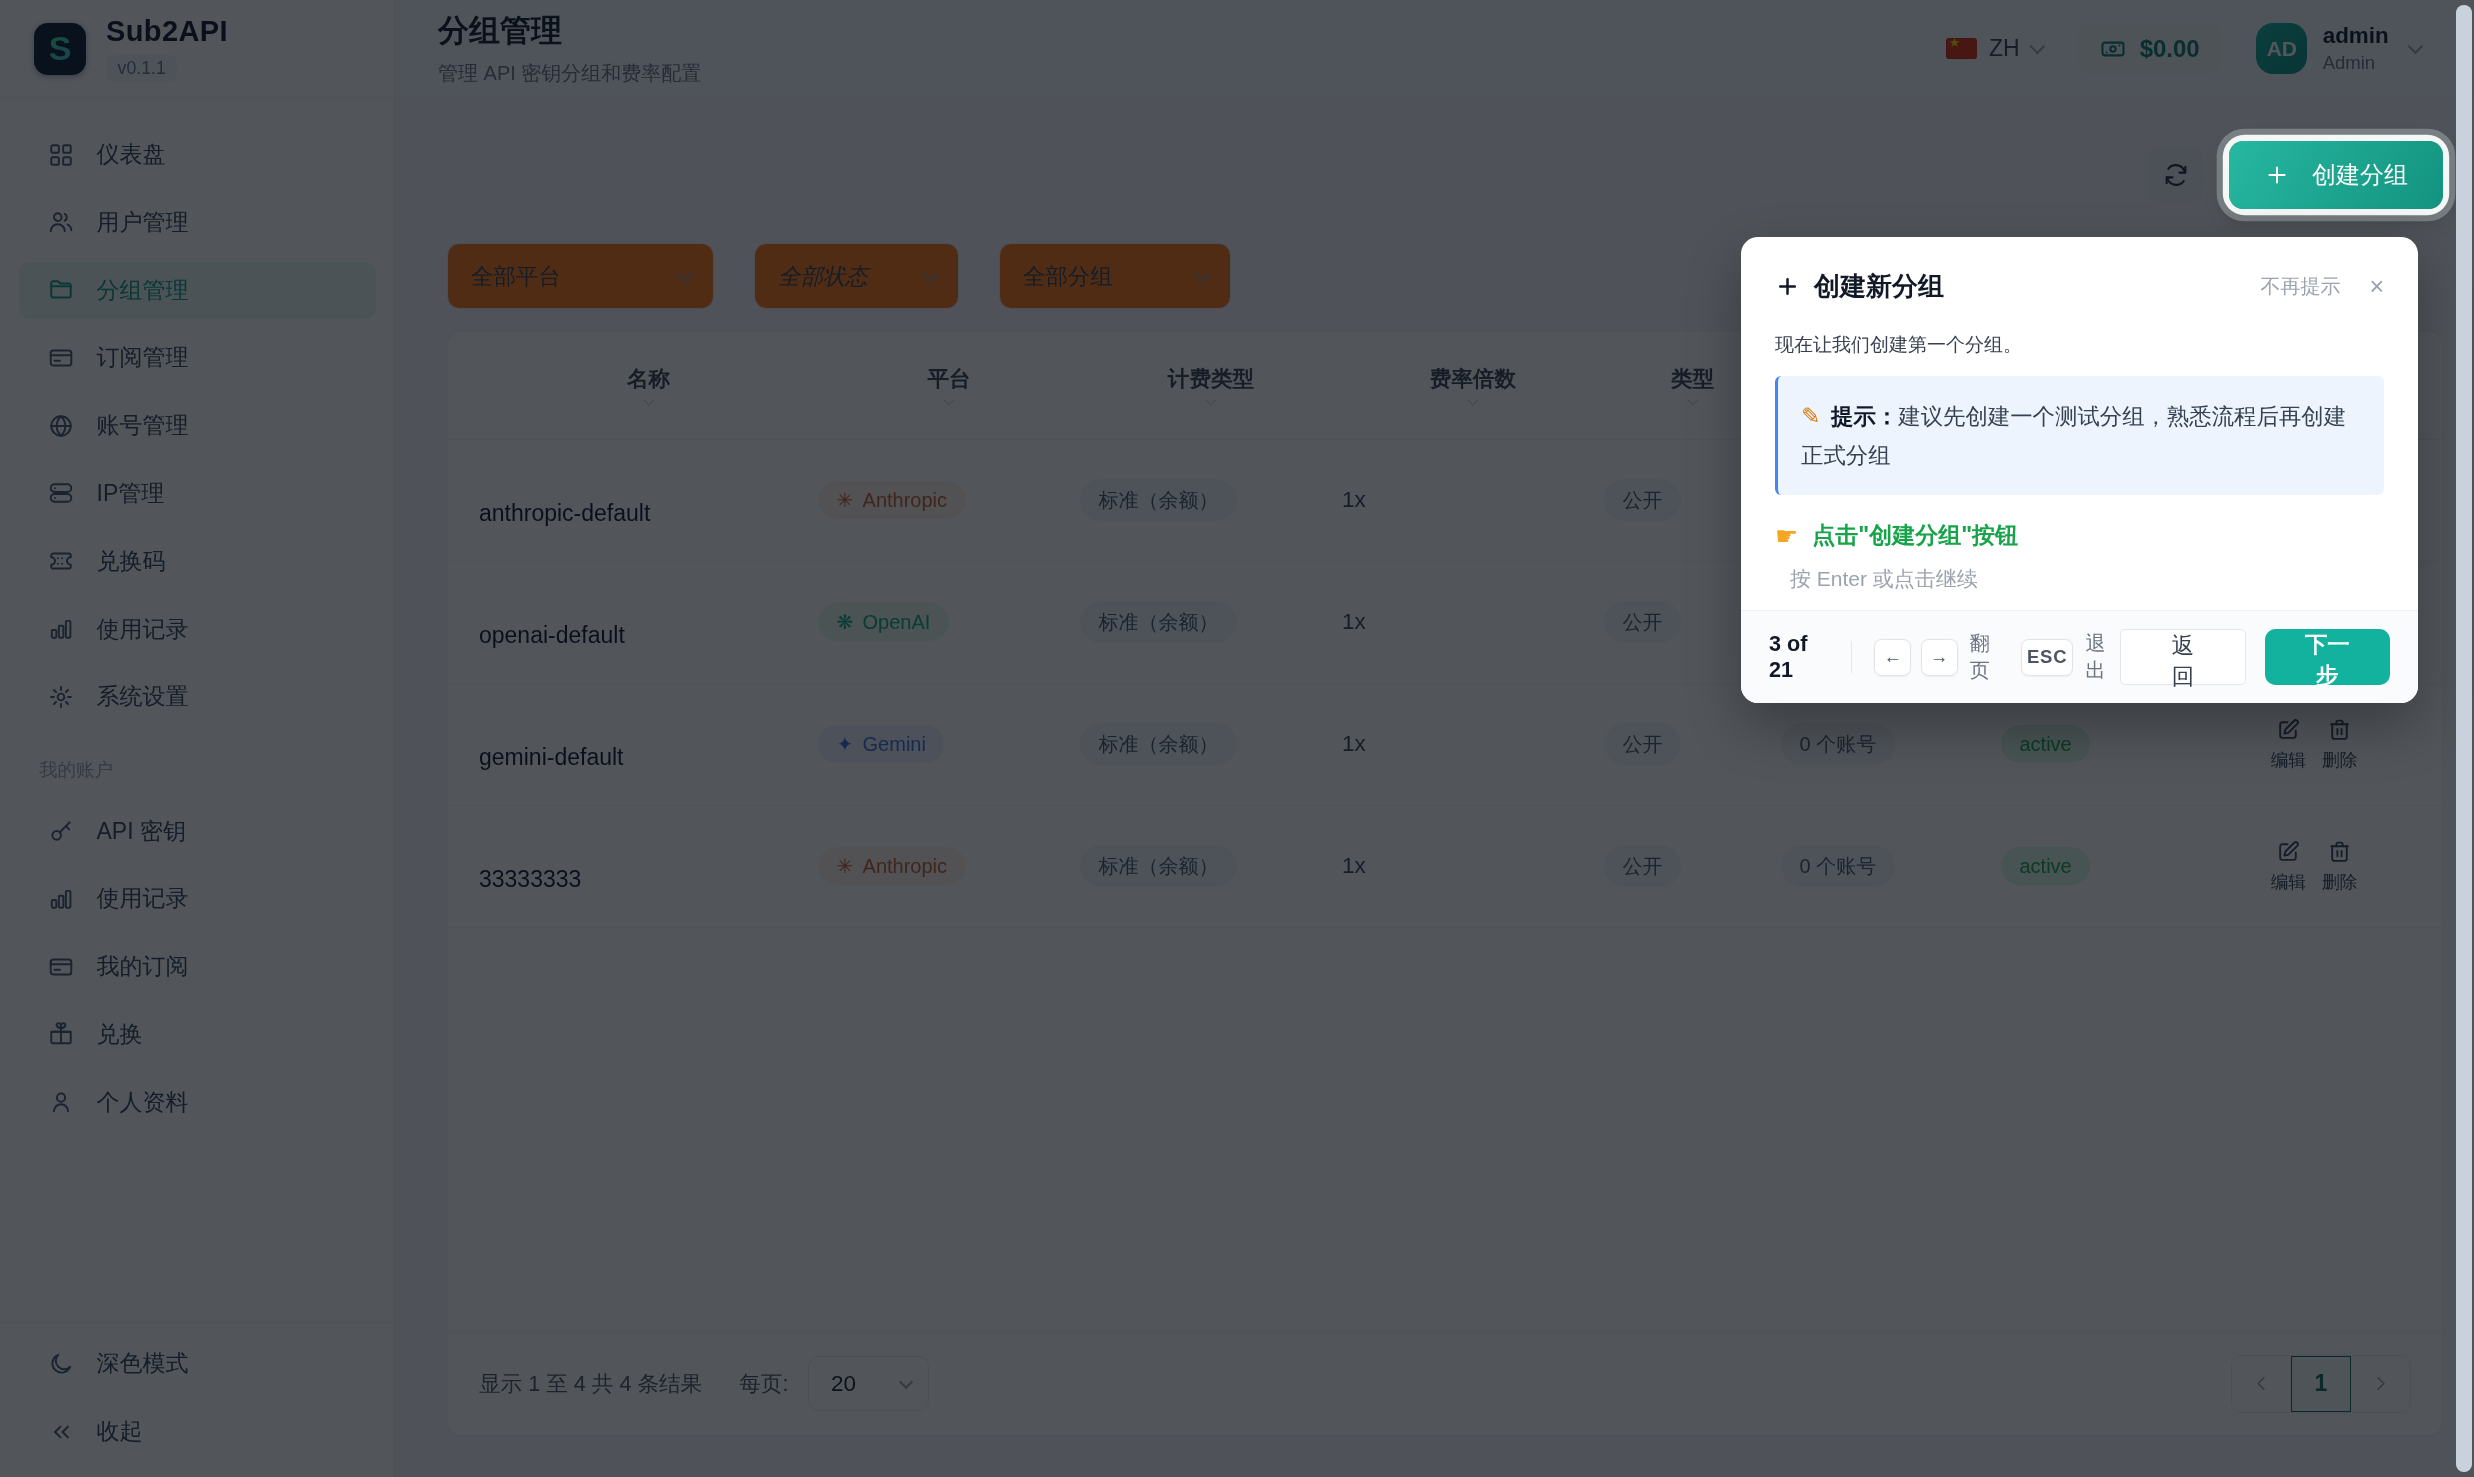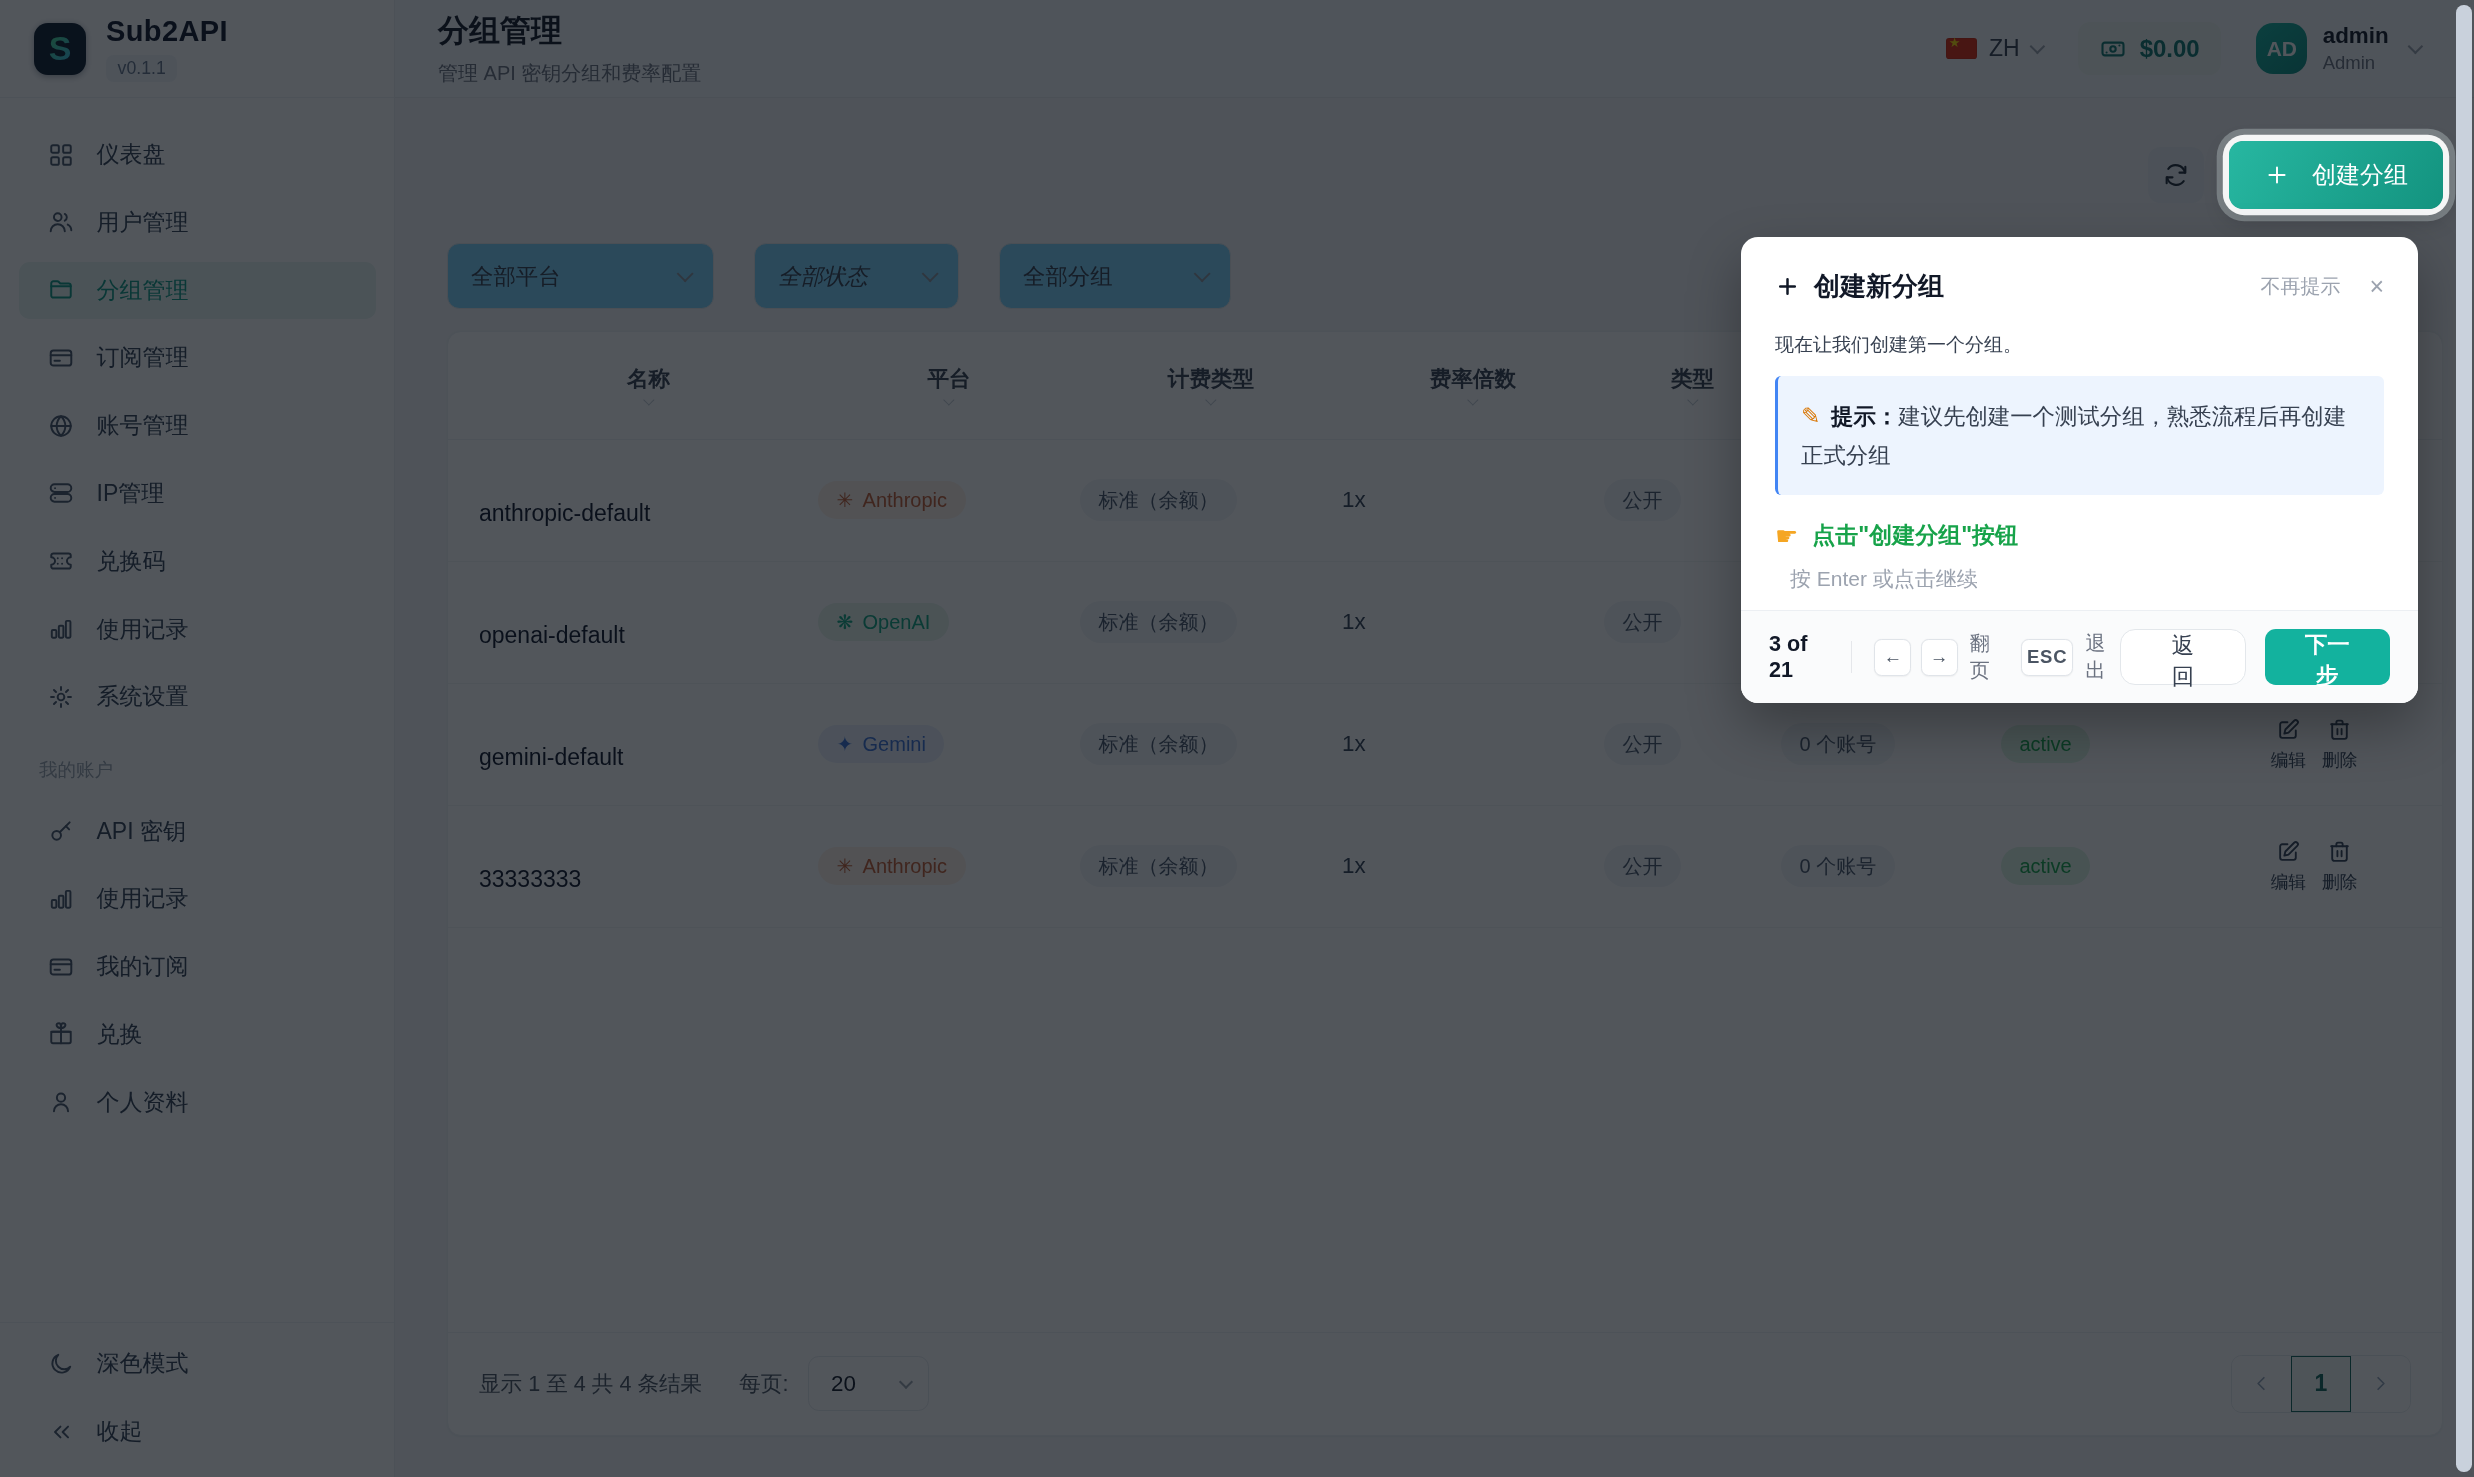--- a/index.html
+++ b/index.html
@@ -52,21 +52,21 @@
   
   .content { flex:1; padding:40px 32px 0 52px; position:relative; }
   .toolbar-row { display:flex; justify-content:flex-end; align-items:center; gap:25px; height:74px; }
   .refresh { width:56px; height:56px; border-radius:12.3px; background:#eceff3; border:none; display:flex; align-items:center; justify-content:center; color:#1f2937; cursor:pointer; }
   .refresh svg { width:28px; height:28px; }
   .spotlight { position:relative; z-index:45; border-radius:15.4px; box-shadow:0 0 0 6.2px rgba(255,255,255,.93), 0 0 0 12.3px rgba(230,244,244,.28), 0 7.7px 23px rgba(0,0,0,.28); }
   .create { height:68px; padding:0 35px; display:flex; align-items:center; gap:21.6px; border:none; border-radius:14px; background:linear-gradient(120deg,#27b7a1,#13937f); color:#fff; font-size:24px; font-weight:400; cursor:pointer; }
   .create .ic { color:#fff; }
   .create .ic svg { width:26px; height:26px; }
   .filters { display:flex; gap:40px; margin-top:31px; }
-  .select { height:66px; border:0.8px solid #e3e7eb; background:#7dd3fc; border-radius:12.3px; display:flex; align-items:center; justify-content:space-between; padding:0 21.6px 0 23px; font-size:22.4px; color:#374151; cursor:pointer; }
+  .select { height:66px; border:0.8px solid #e3e7eb; background:#f97316; border-radius:12.3px; display:flex; align-items:center; justify-content:space-between; padding:0 21.6px 0 23px; font-size:22.4px; color:#374151; cursor:pointer; }
   .select .chev { width:12.3px; height:12.3px; border-color:#8b939e; }
   .select:nth-child(1){ width:267px; } .select:nth-child(2){ width:205px;font-style:italic; } .select:nth-child(3){ width:232px; }
 
   
   .card { margin-top:21.6px; background:#fff; border-radius:14px; border:0.8px solid #edf0f3; display:flex; flex-direction:column; height:1105px; box-shadow:0 0.8px 2.3px rgba(16,24,40,.05); }
   .grid-row { display:grid; grid-template-columns:339px 262px 262px 262px 177px 220px 216px minmax(0,1fr); align-items:center; padding:0 31px; }
   .thead { height:108px; border-bottom:0.8px solid #eef1f4; }
   .th { display:flex; align-items:center; gap:10px; font-size:21.6px; font-weight:600; color:#374151; cursor:pointer;flex-direction:column; }
   .th .chev { width:7.7px; height:7.7px; border-width:1.9px; border-color:#c2cad4; margin-top:-4.6px; }
   .trow { height:122px; border-bottom:0.8px solid #f1f4f6; font-size:22.4px; color:#1f2937; }
@@ -114,21 +114,21 @@
   .point-glyph { color:#f5a623; font-size:26px; line-height:1; }
   .point-glyph::before { content:"☛"; }
   .hint { margin:14px 34px 0 49px; font-size:21px; color:#9ca3af; }
   .tour-foot { margin-top:auto; border-top:0.8px solid #eceff3; background:#fafbfc; height:93px; flex:0 0 93px; display:flex; align-items:center; padding:0 28px; }
   .progress { font-size:21.6px; font-weight:600; color:#111827; }
   .vsep { width:0.8px; height:32px; background:#e5e7eb; margin:0 23px; }
   .key { min-width:37px; height:37px; padding:0 7.7px; border:1.5px solid #e0e4e9; border-radius:7.7px; background:#fff; display:flex; align-items:center; justify-content:center; font-size:18.5px; color:#4b5563; box-shadow:0 0.8px 1.5px rgba(0,0,0,.05); }
   .key + .key { margin-left:9.3px; }
   .key.esc { font-weight:700; letter-spacing:0.8px; margin-left:17px; }
   .klabel { font-size:20px; color:#6b7280; margin-left:12.3px; }
-  .btn-back { margin-left:auto; height:56px; padding:0 43px; border:0.8px solid #e3e7eb; border-radius:15px; background:#fff; font-size:22.4px; color:#374151; cursor:pointer; }
+  .btn-back { margin-left:auto; height:56px; padding:0 43px; border:0.8px solid #e3e7eb; border-radius:5px; background:#fff; font-size:22.4px; color:#374151; cursor:pointer; }
   .btn-next { margin-left:18.5px; height:56px; padding:0 34px; border:none; border-radius:10.8px; background:#13b29e; color:#fff; font-size:22.4px; font-weight:700; cursor:pointer; }
 </style>
 </head>
 <body>
 
 <div class="app">
   <aside class="sidebar">
     <div class="brand">
       <div class="logo">
           <span>S</span>

